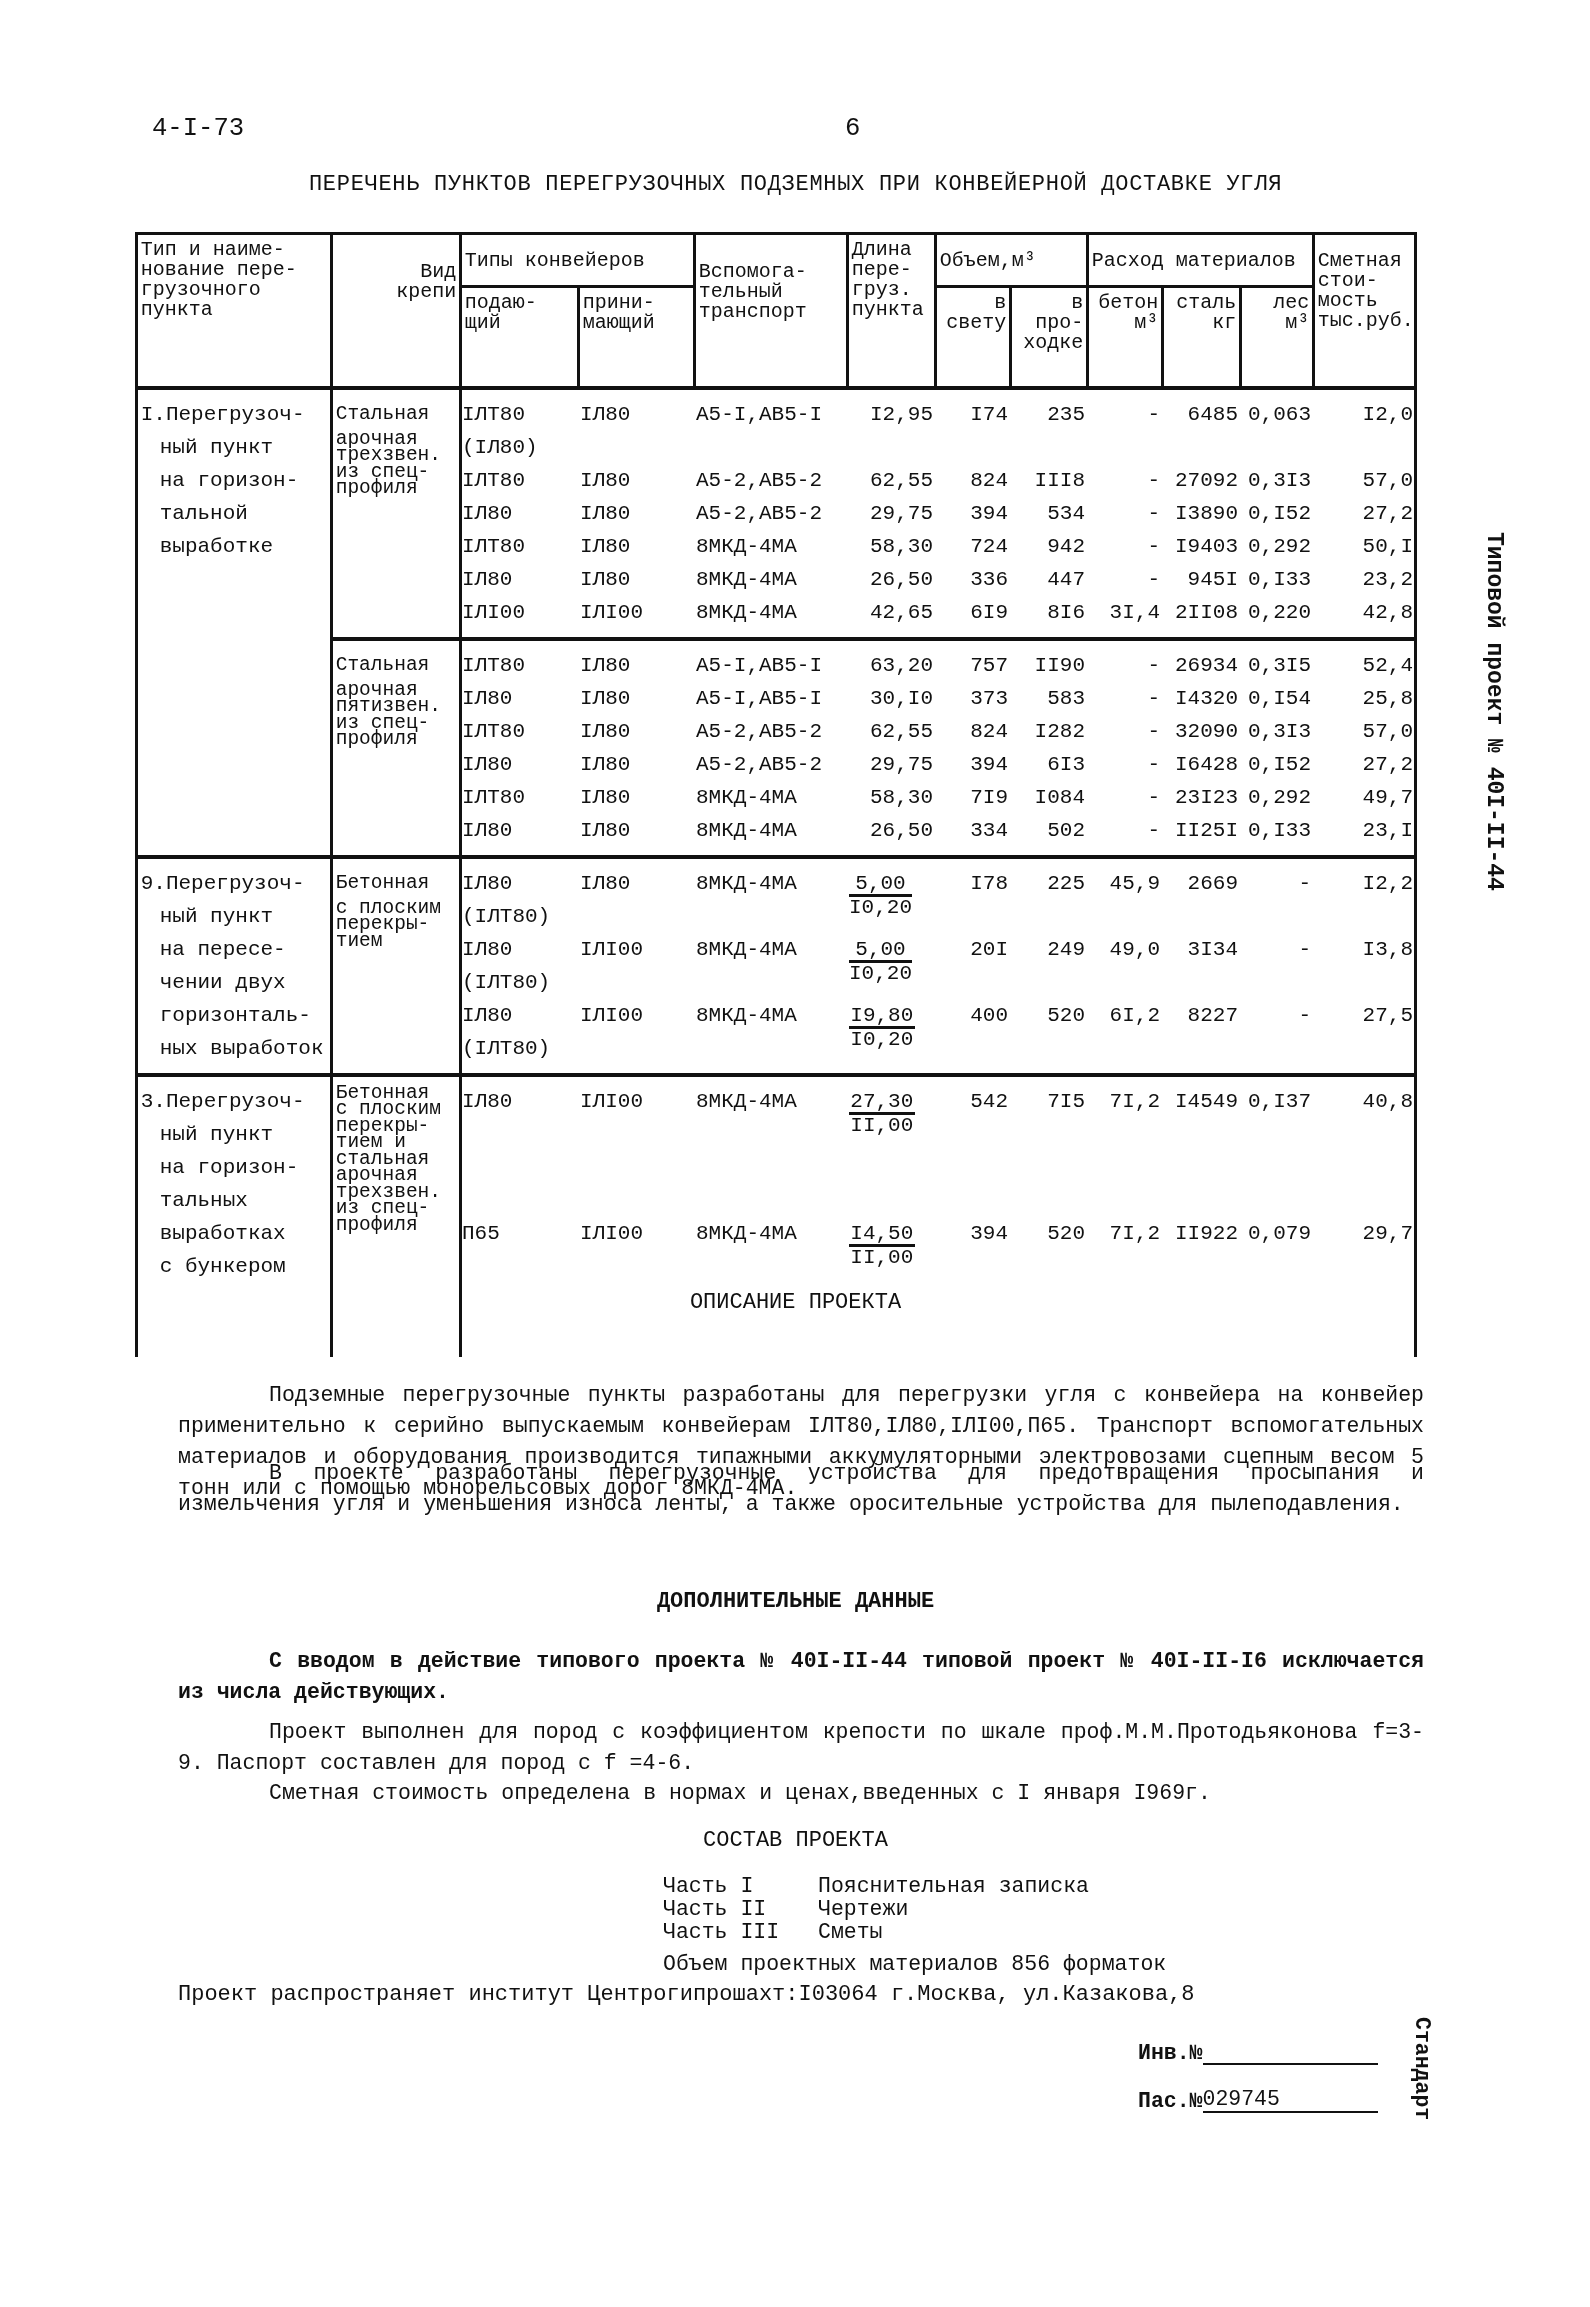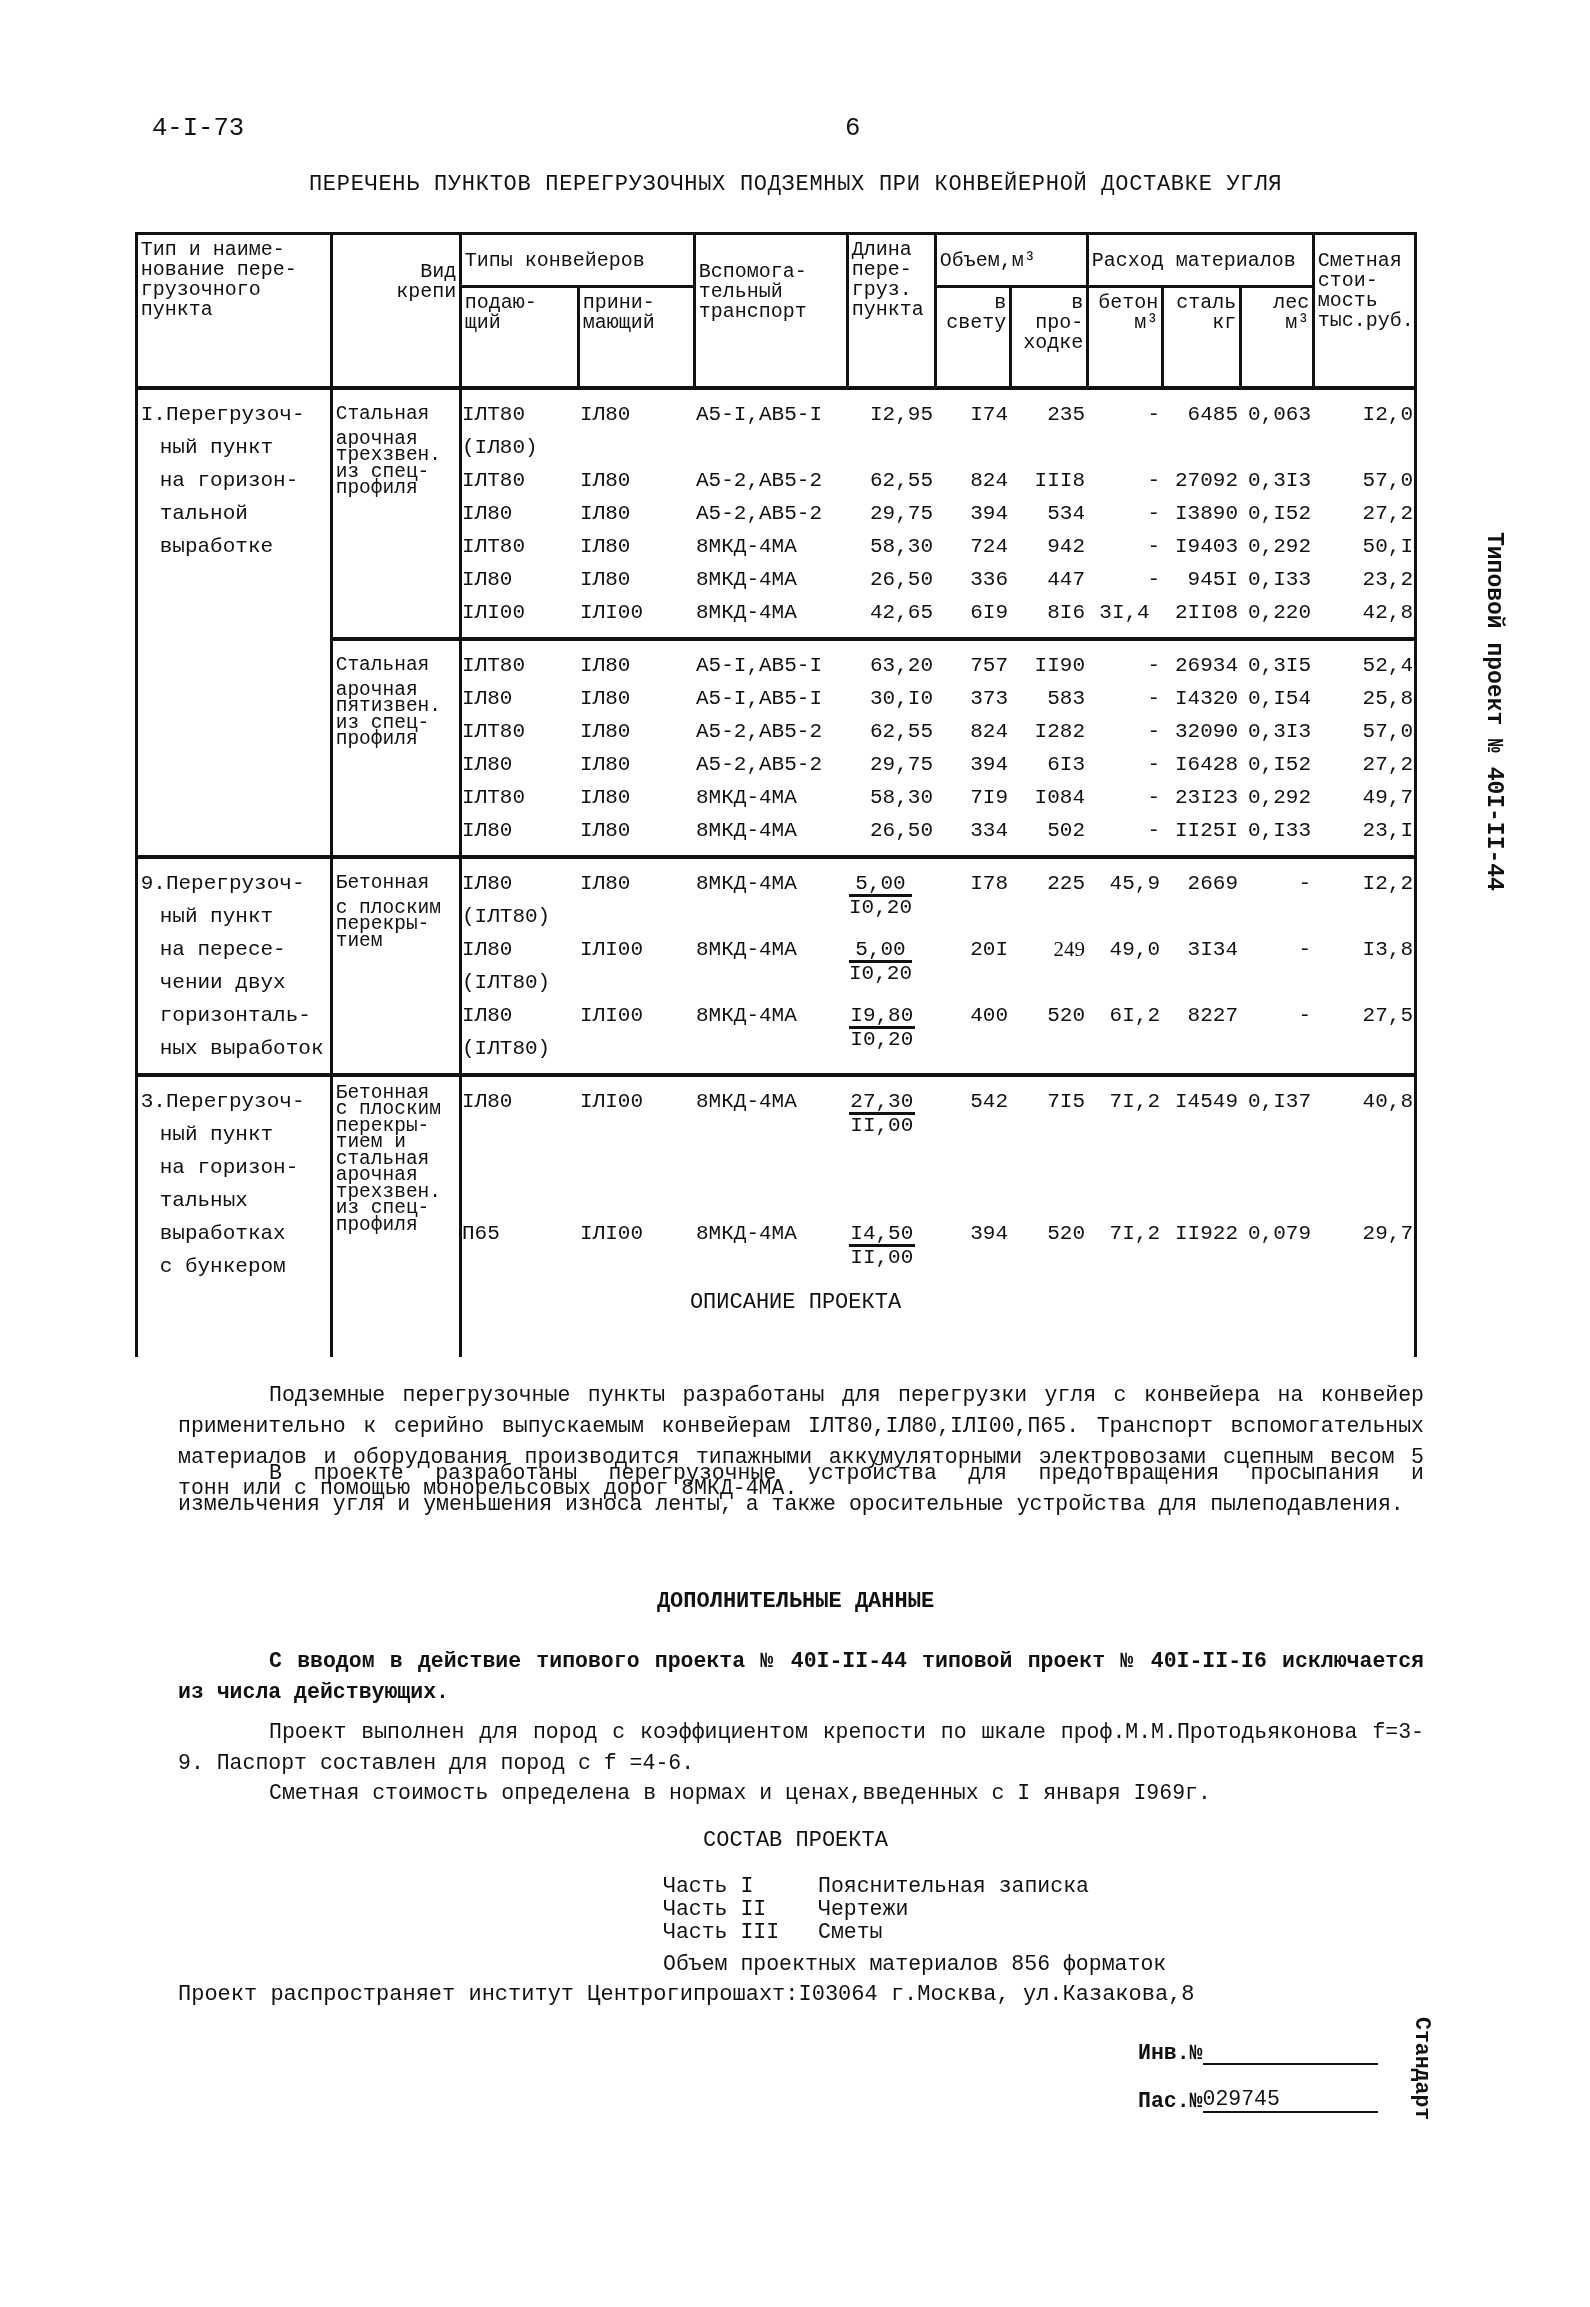--- a/index.html
+++ b/index.html
@@ -199,21 +199,21 @@
           </div>
           <div class="vals" style="height: 33px; align-items: start;">
             <div style="line-height: 33px;">
               <div>IЛI00</div>
             </div>
             <div style="line-height: 33px;">IЛI00</div>
             <div style="line-height: 33px;">8МКД-4МА</div>
             <div class="num" style="line-height: 33px;">42,65</div>
             <div class="num" style="line-height: 33px;">6I9</div>
             <div class="num" style="line-height: 33px;">8I6</div>
-            <div class="num" style="line-height: 33px; text-align: center;">3I,4</div>
+            <div class="num" style="line-height: 33px;">3I,4</div>
             <div class="num" style="line-height: 33px; font-family: Liberation Mono, monospace;">2II08</div>
             <div class="num" style="line-height: 33px;">0,220</div>
             <div class="num" style="line-height: 33px;">42,8</div>
           </div>
         </td>
       </tr>
       <tr class="grp-top">
         <td style="padding-top: 8px;">
           <div class="cell-lines small">
             <div style="height: 33px; line-height: 33px;">Стальная</div>
@@ -347,21 +347,21 @@
           </div>
           <div class="vals" style="height: 66px; align-items: start;">
             <div style="line-height: 33px;">
               <div>IЛ80</div>
               <div>(IЛТ80)</div>
             </div>
             <div style="line-height: 33px;">IЛI00</div>
             <div style="line-height: 33px;">8МКД-4МА</div>
             <div style="line-height: normal;"><span class="frac" style="line-height: 1; margin-top: 6.7px;"><span class="top">5,00</span><span class="bot">I0,20</span></span></div>
             <div class="num" style="line-height: 33px;">20I</div>
-            <div class="num" style="line-height: 33px; font-family: Liberation Serif, serif;">249</div>
+            <div class="num" style="line-height: 33px;">249</div>
             <div class="num" style="line-height: 33px;">49,0</div>
             <div class="num" style="line-height: 33px;">3I34</div>
             <div class="num" style="line-height: 33px;">-</div>
             <div class="num" style="line-height: 33px;">I3,8</div>
           </div>
           <div class="vals" style="height: 66px; align-items: start;">
             <div style="line-height: 33px;">
               <div>IЛ80</div>
               <div>(IЛТ80)</div>
             </div>

